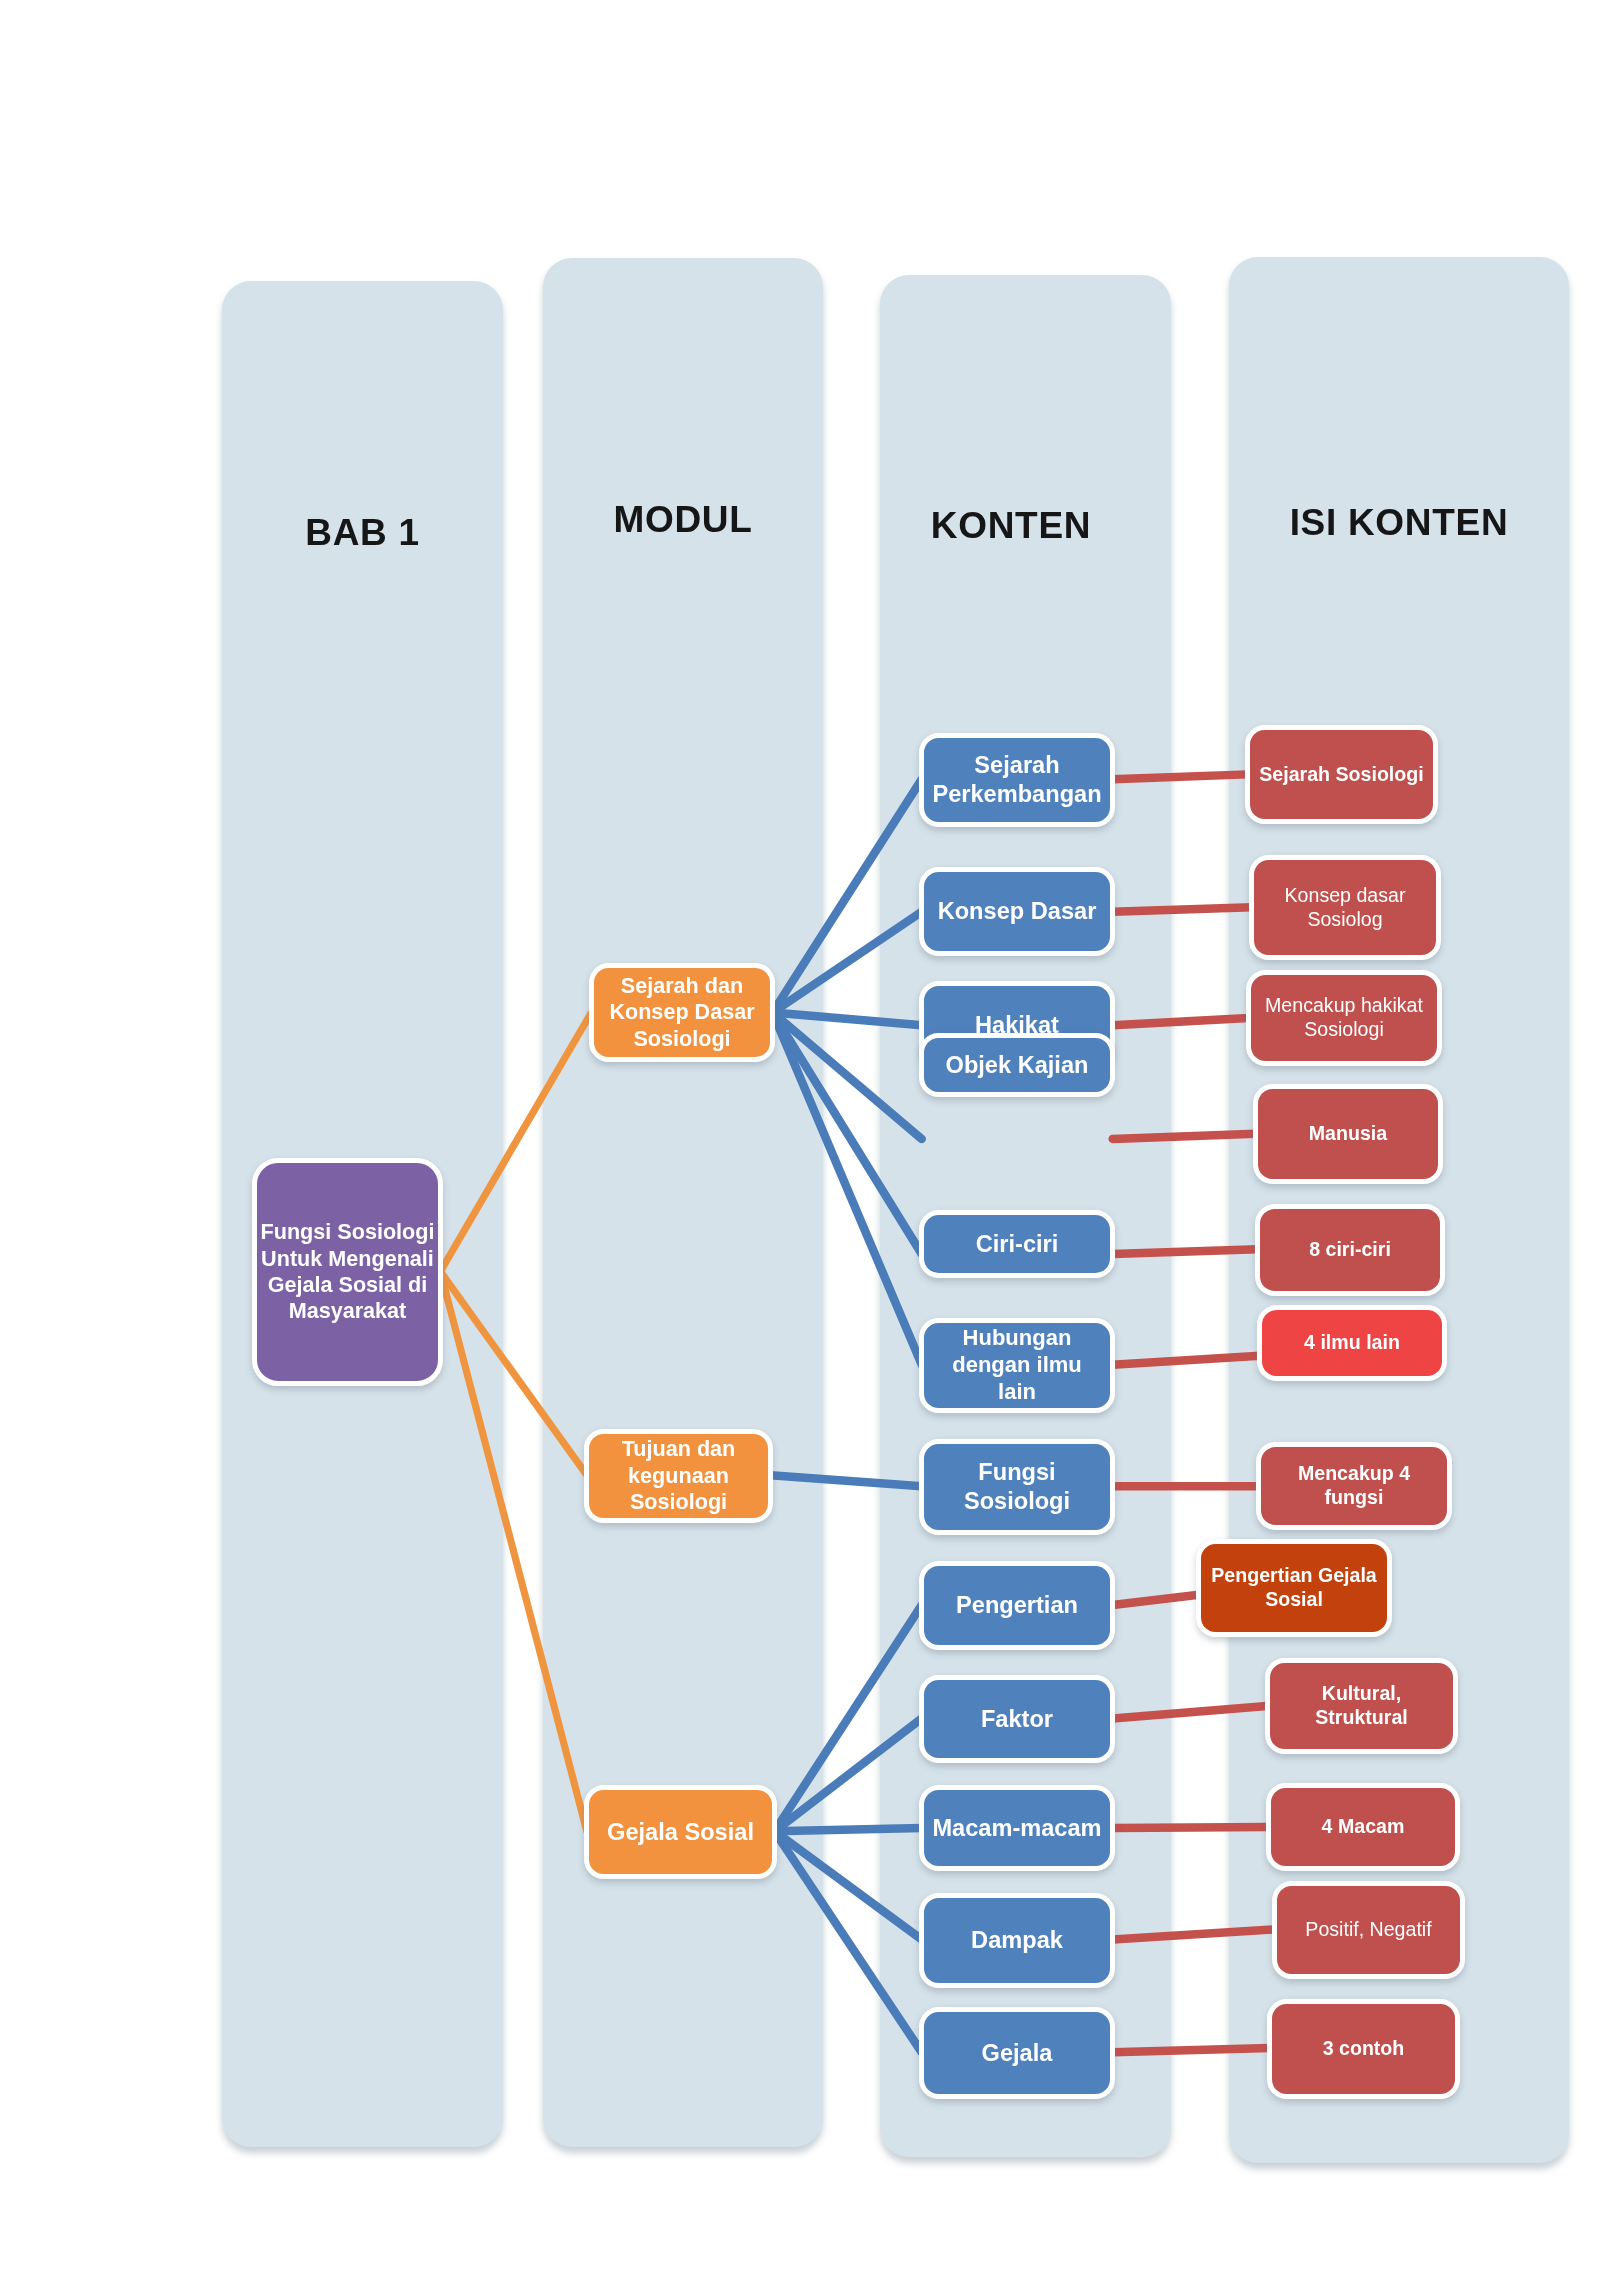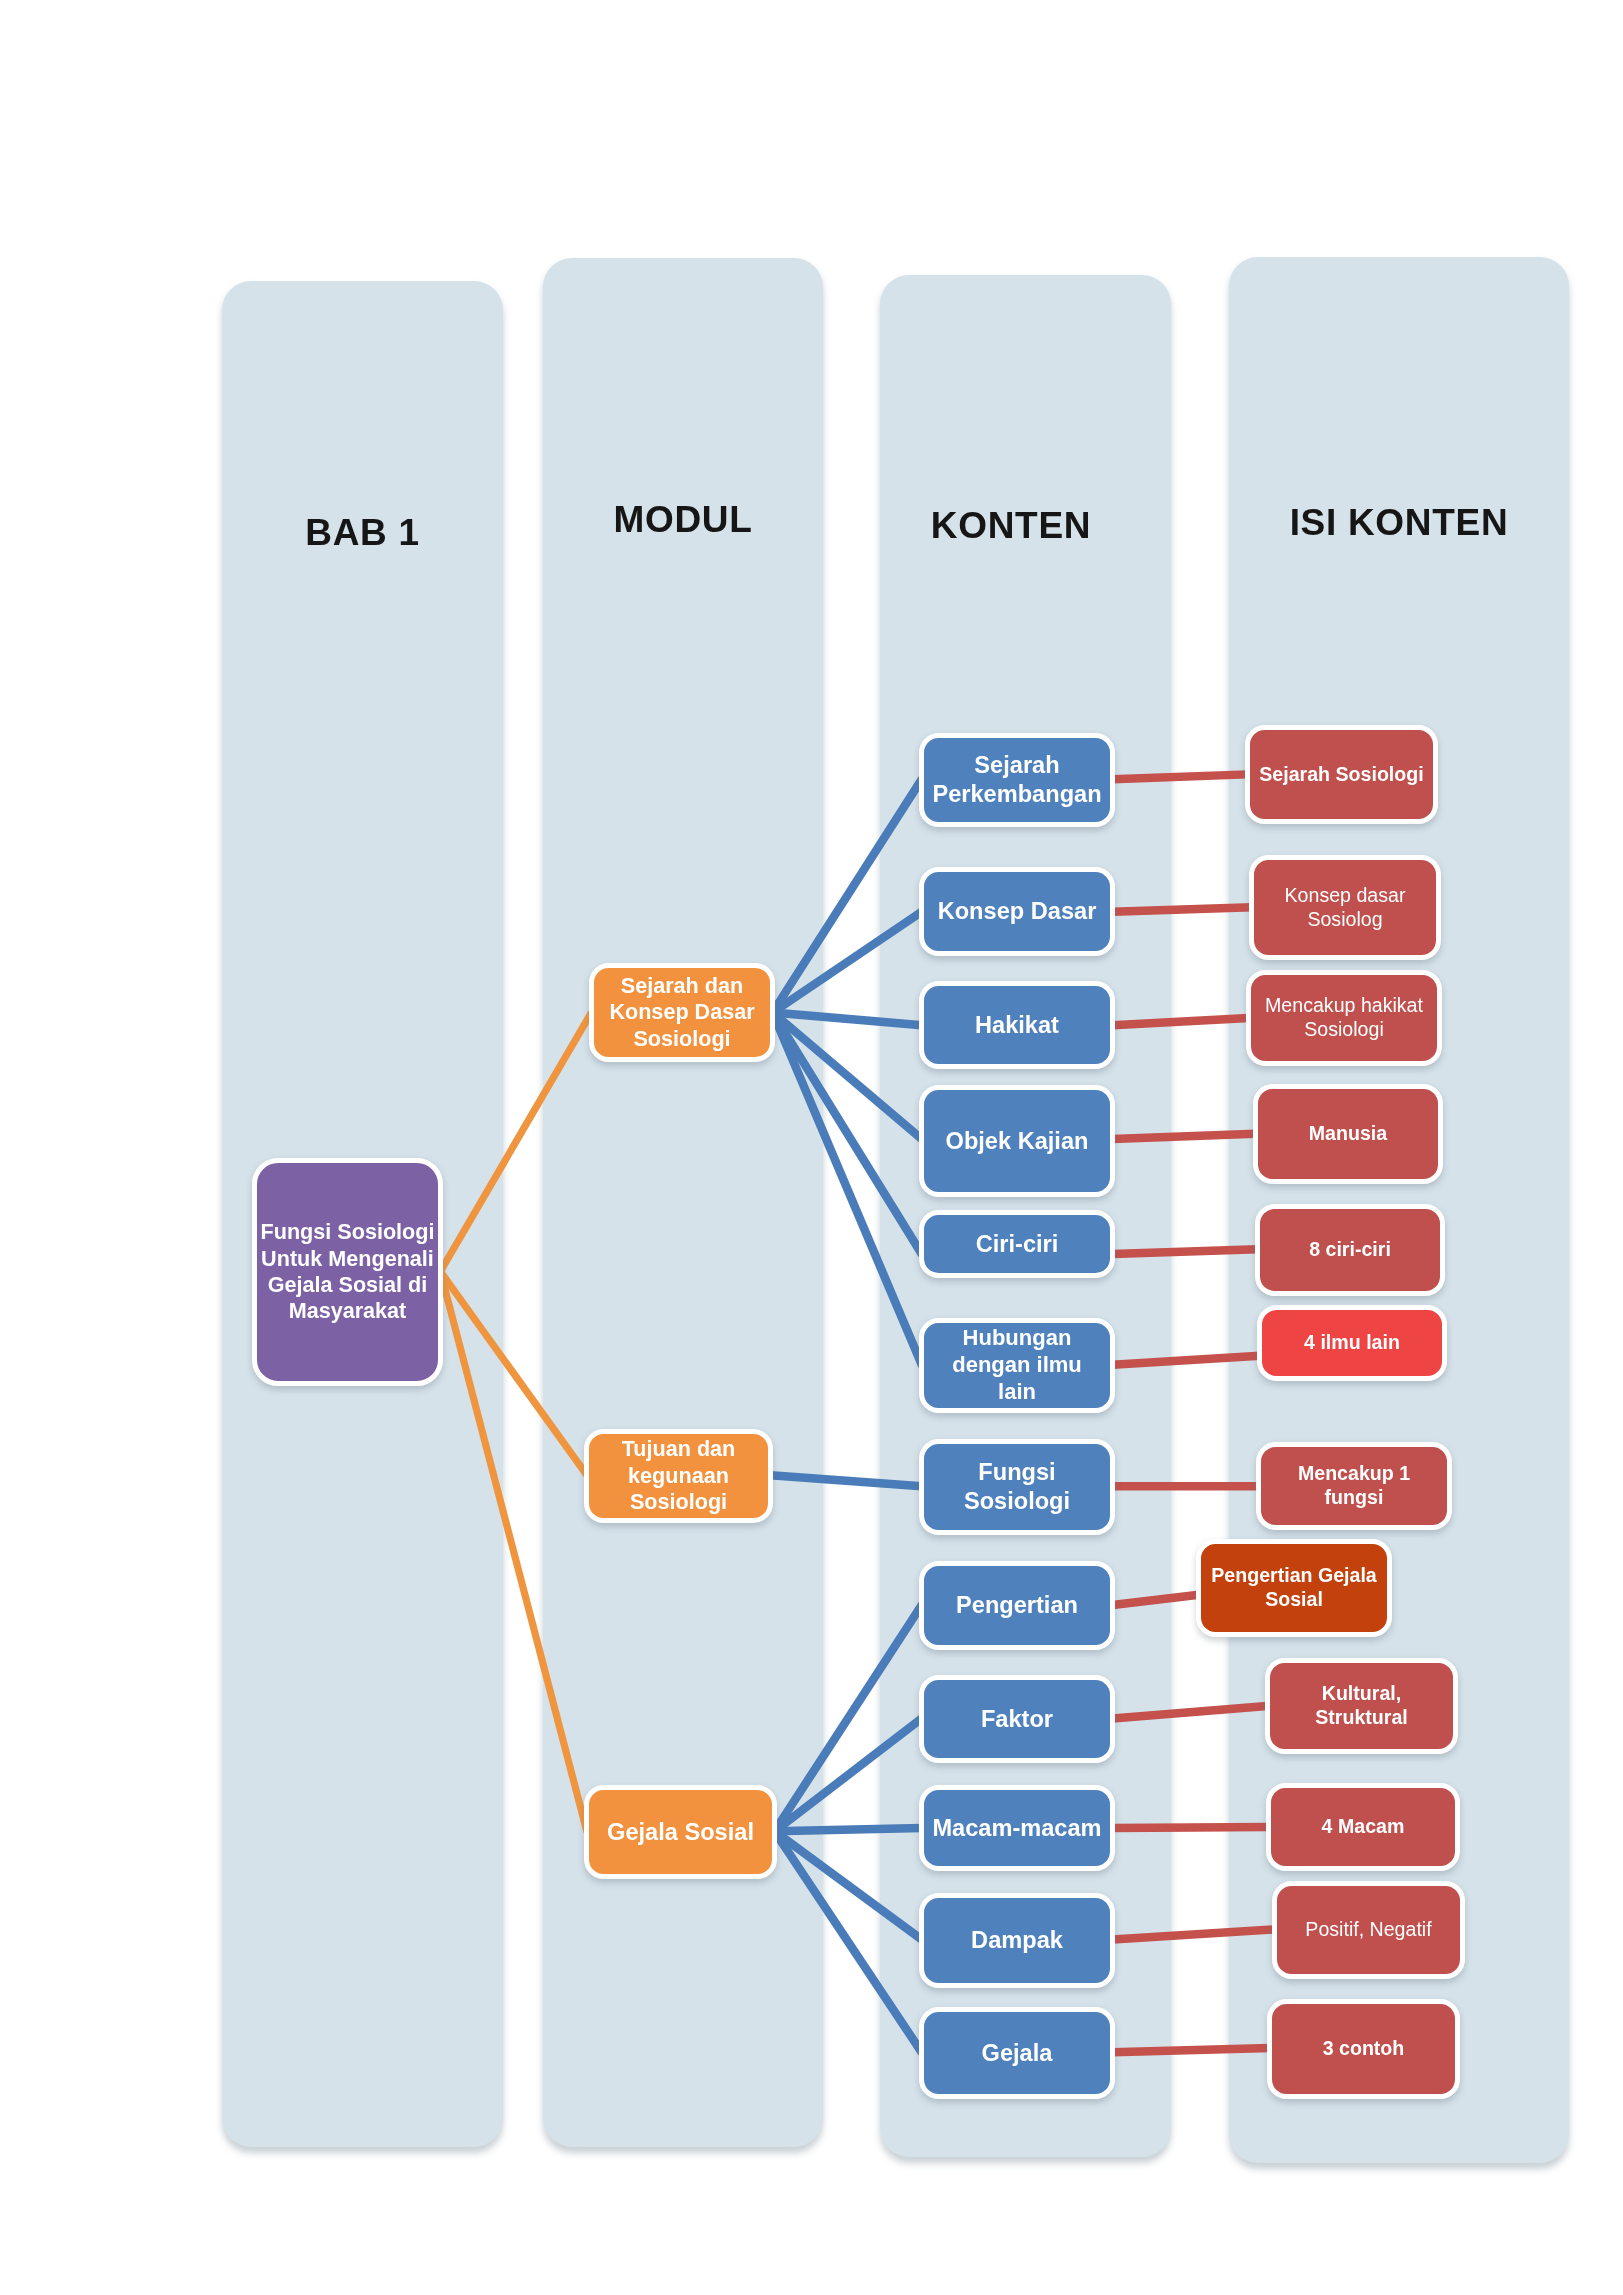--- a/index.html
+++ b/index.html
@@ -90,21 +90,21 @@
       <div class="node" style="left: 919px; top: 733px; width: 196px; height: 94px; background: rgb(79, 129, 189); color: rgb(255, 255, 255); font-size: 23.6px; font-weight: bold; border-radius: 19.6px;">
         <span>Sejarah
 Perkembangan</span>
       </div>
       <div class="node" style="left: 919px; top: 867px; width: 196px; height: 89px; background: rgb(79, 129, 189); color: rgb(255, 255, 255); font-size: 23.6px; font-weight: bold; border-radius: 19.6px;">
         <span>Konsep Dasar</span>
       </div>
       <div class="node" style="left: 919px; top: 981px; width: 196px; height: 88px; background: rgb(79, 129, 189); color: rgb(255, 255, 255); font-size: 23.6px; font-weight: bold; border-radius: 19.6px;">
         <span>Hakikat</span>
       </div>
-      <div class="node" style="left: 919px; top: 1085px; width: 196px; height: 112px; background: rgb(79, 129, 189); color: rgb(255, 255, 255); font-size: 23.6px; font-weight: bold; border-radius: 19.6px;">
+      <div class="node" style="left: 919px; top: 1033px; width: 196px; height: 64px; background: rgb(79, 129, 189); color: rgb(255, 255, 255); font-size: 23.6px; font-weight: bold; border-radius: 19.6px;">
         <span>Objek Kajian</span>
       </div>
       <div class="node" style="left: 919px; top: 1210px; width: 196px; height: 68px; background: rgb(79, 129, 189); color: rgb(255, 255, 255); font-size: 23.6px; font-weight: bold; border-radius: 19.6px;">
         <span>Ciri-ciri</span>
       </div>
       <div class="node" style="left: 919px; top: 1318px; width: 196px; height: 95px; background: rgb(79, 129, 189); color: rgb(255, 255, 255); font-size: 22px; font-weight: bold; border-radius: 19.6px;">
         <span>Hubungan
 dengan ilmu
 lain</span>
       </div>
@@ -141,21 +141,21 @@
       <div class="node" style="left: 1253px; top: 1084px; width: 190px; height: 100px; background: rgb(192, 80, 77); color: rgb(255, 255, 255); font-size: 19.6px; font-weight: bold; border-radius: 19.6px;">
         <span>Manusia</span>
       </div>
       <div class="node" style="left: 1255px; top: 1204px; width: 190px; height: 92px; background: rgb(192, 80, 77); color: rgb(255, 255, 255); font-size: 19.6px; font-weight: bold; border-radius: 19.6px;">
         <span>8 ciri-ciri</span>
       </div>
       <div class="node" style="left: 1257px; top: 1305px; width: 190px; height: 76px; background: #ef4444; color: rgb(255, 255, 255); font-size: 19.6px; font-weight: bold; border-radius: 19.6px;">
         <span>4 ilmu lain</span>
       </div>
       <div class="node" style="left: 1256px; top: 1442px; width: 196px; height: 88px; background: rgb(192, 80, 77); color: rgb(255, 255, 255); font-size: 19.6px; font-weight: bold; border-radius: 19.6px;">
-        <span>Mencakup 1
+        <span>Mencakup 4
 fungsi</span>
       </div>
       <div class="node" style="left: 1196px; top: 1539px; width: 196px; height: 98px; background: #c2410c; color: rgb(255, 255, 255); font-size: 19.6px; font-weight: bold; border-radius: 19.6px;">
         <span>Pengertian Gejala
 Sosial</span>
       </div>
       <div class="node" style="left: 1265px; top: 1658px; width: 193px; height: 96px; background: rgb(192, 80, 77); color: rgb(255, 255, 255); font-size: 19.6px; font-weight: bold; border-radius: 19.6px;">
         <span>Kultural,
 Struktural</span>
       </div>

